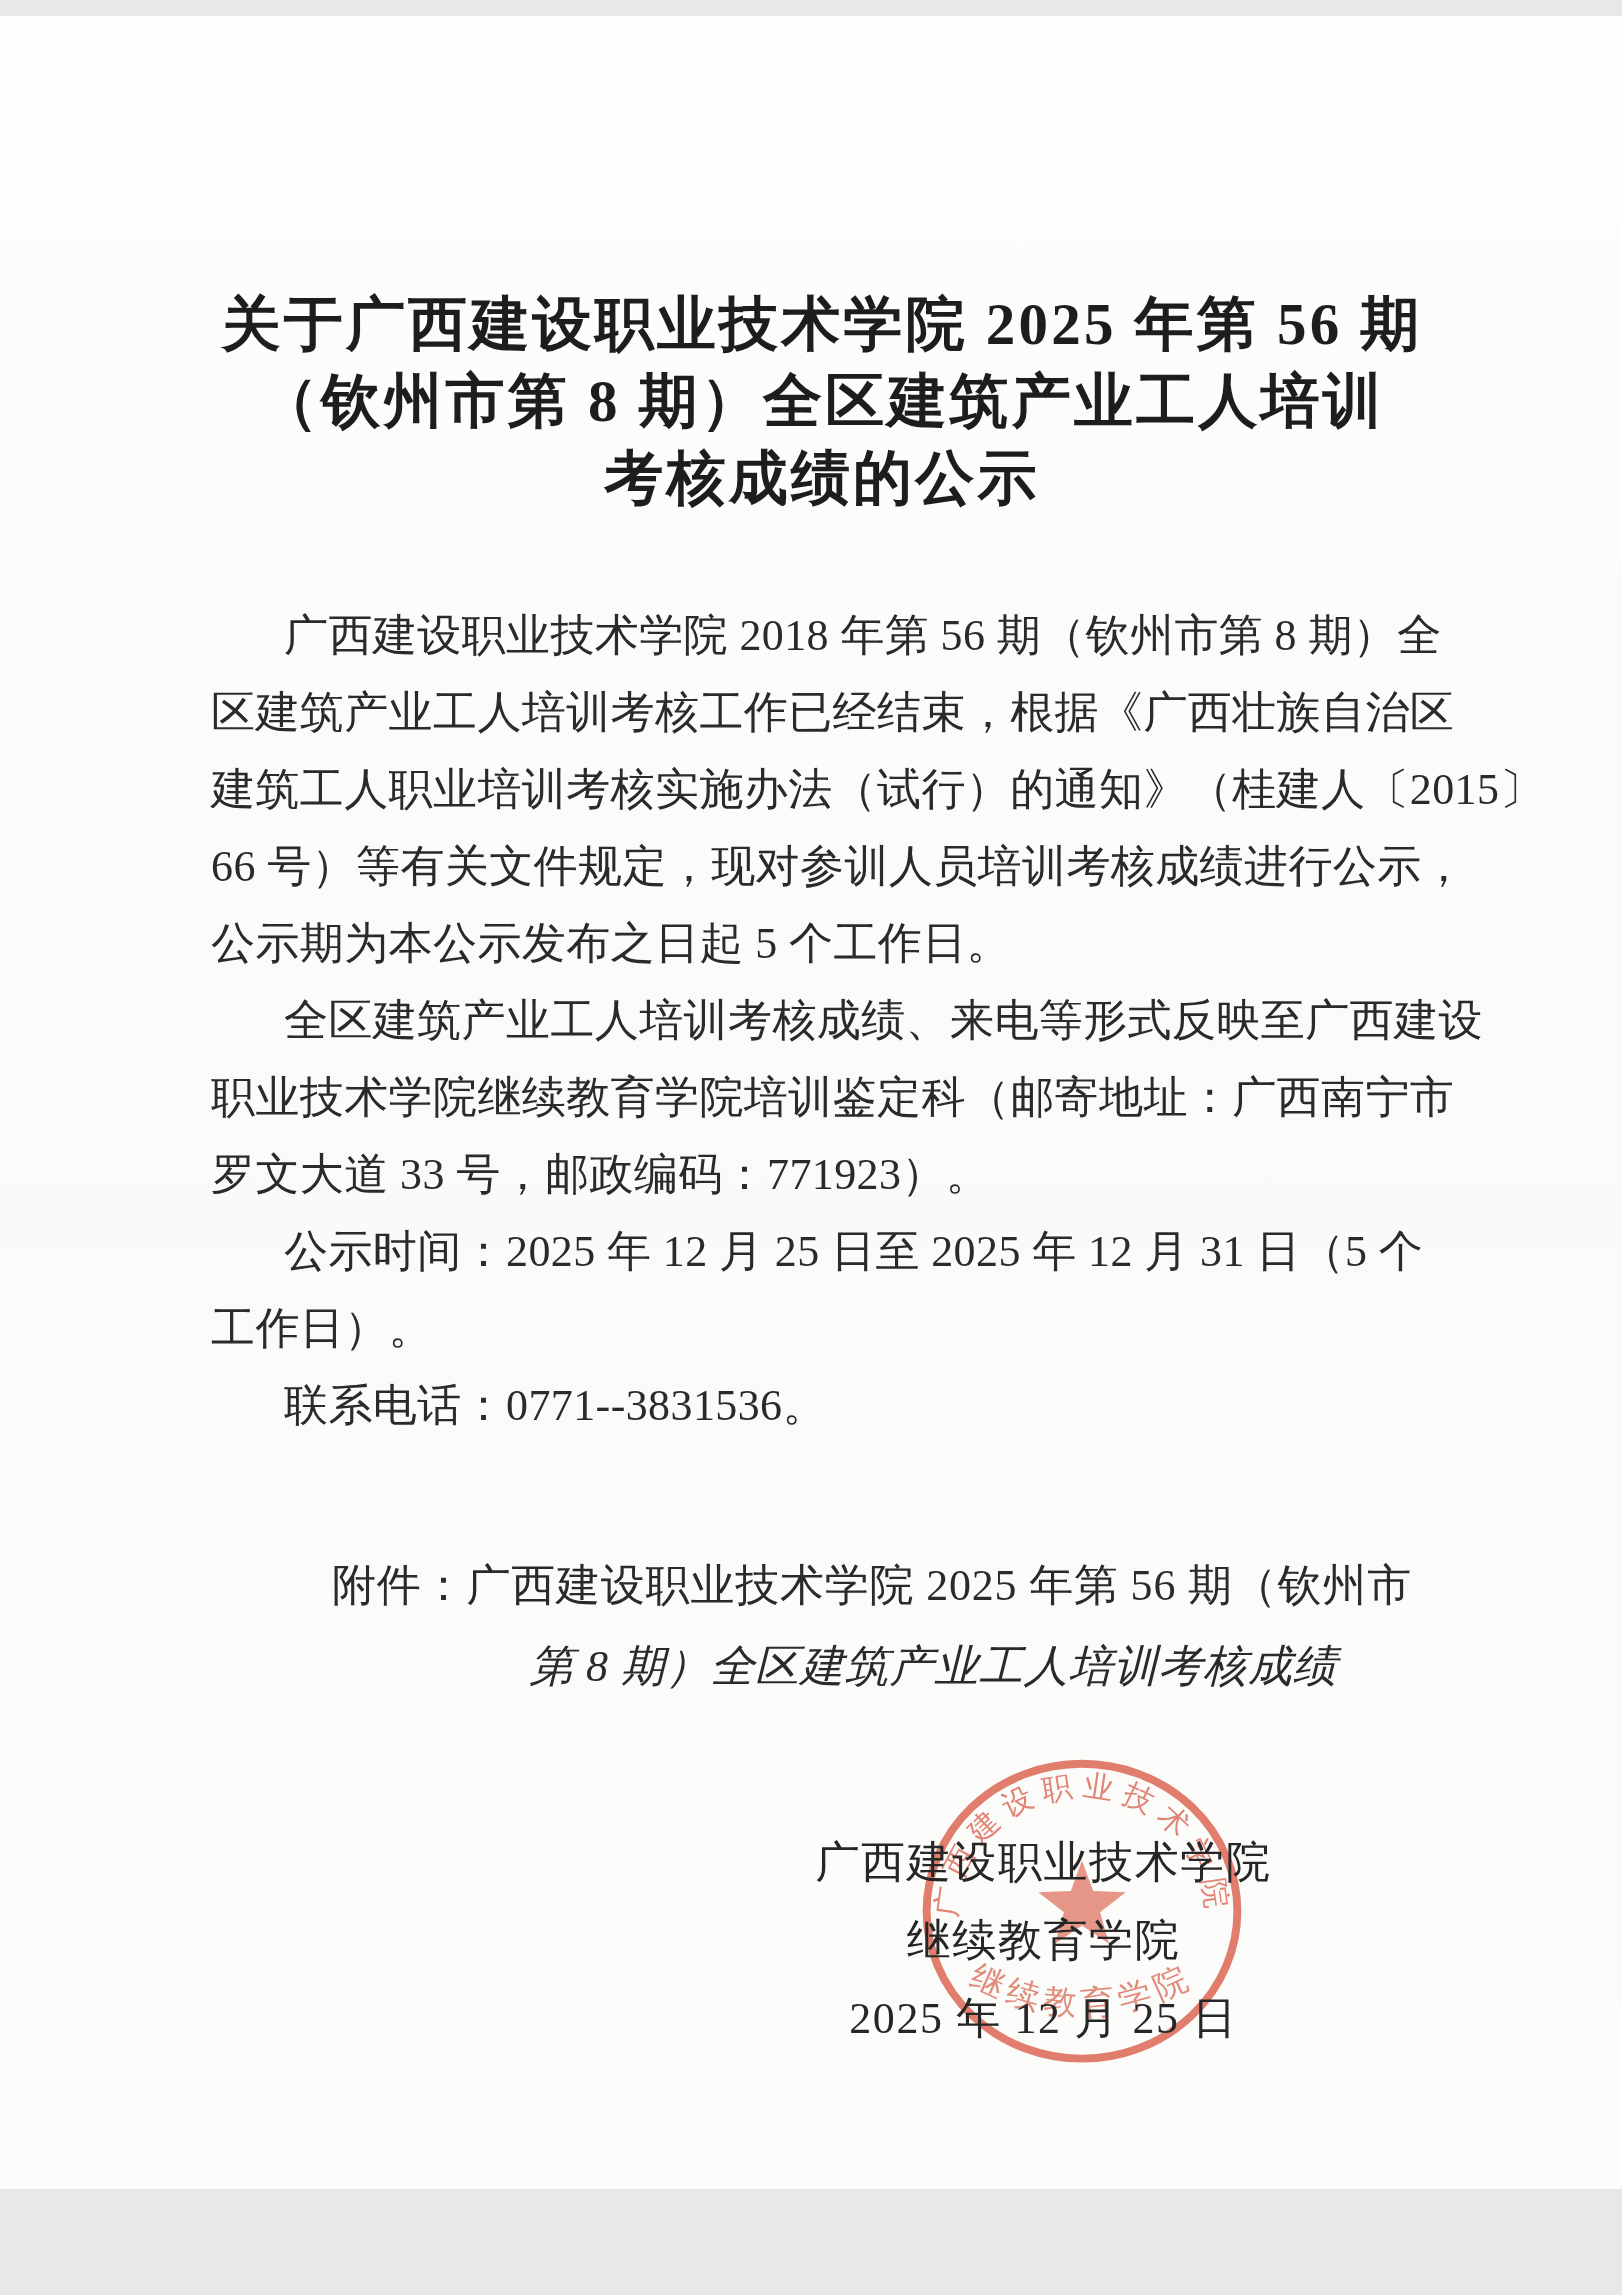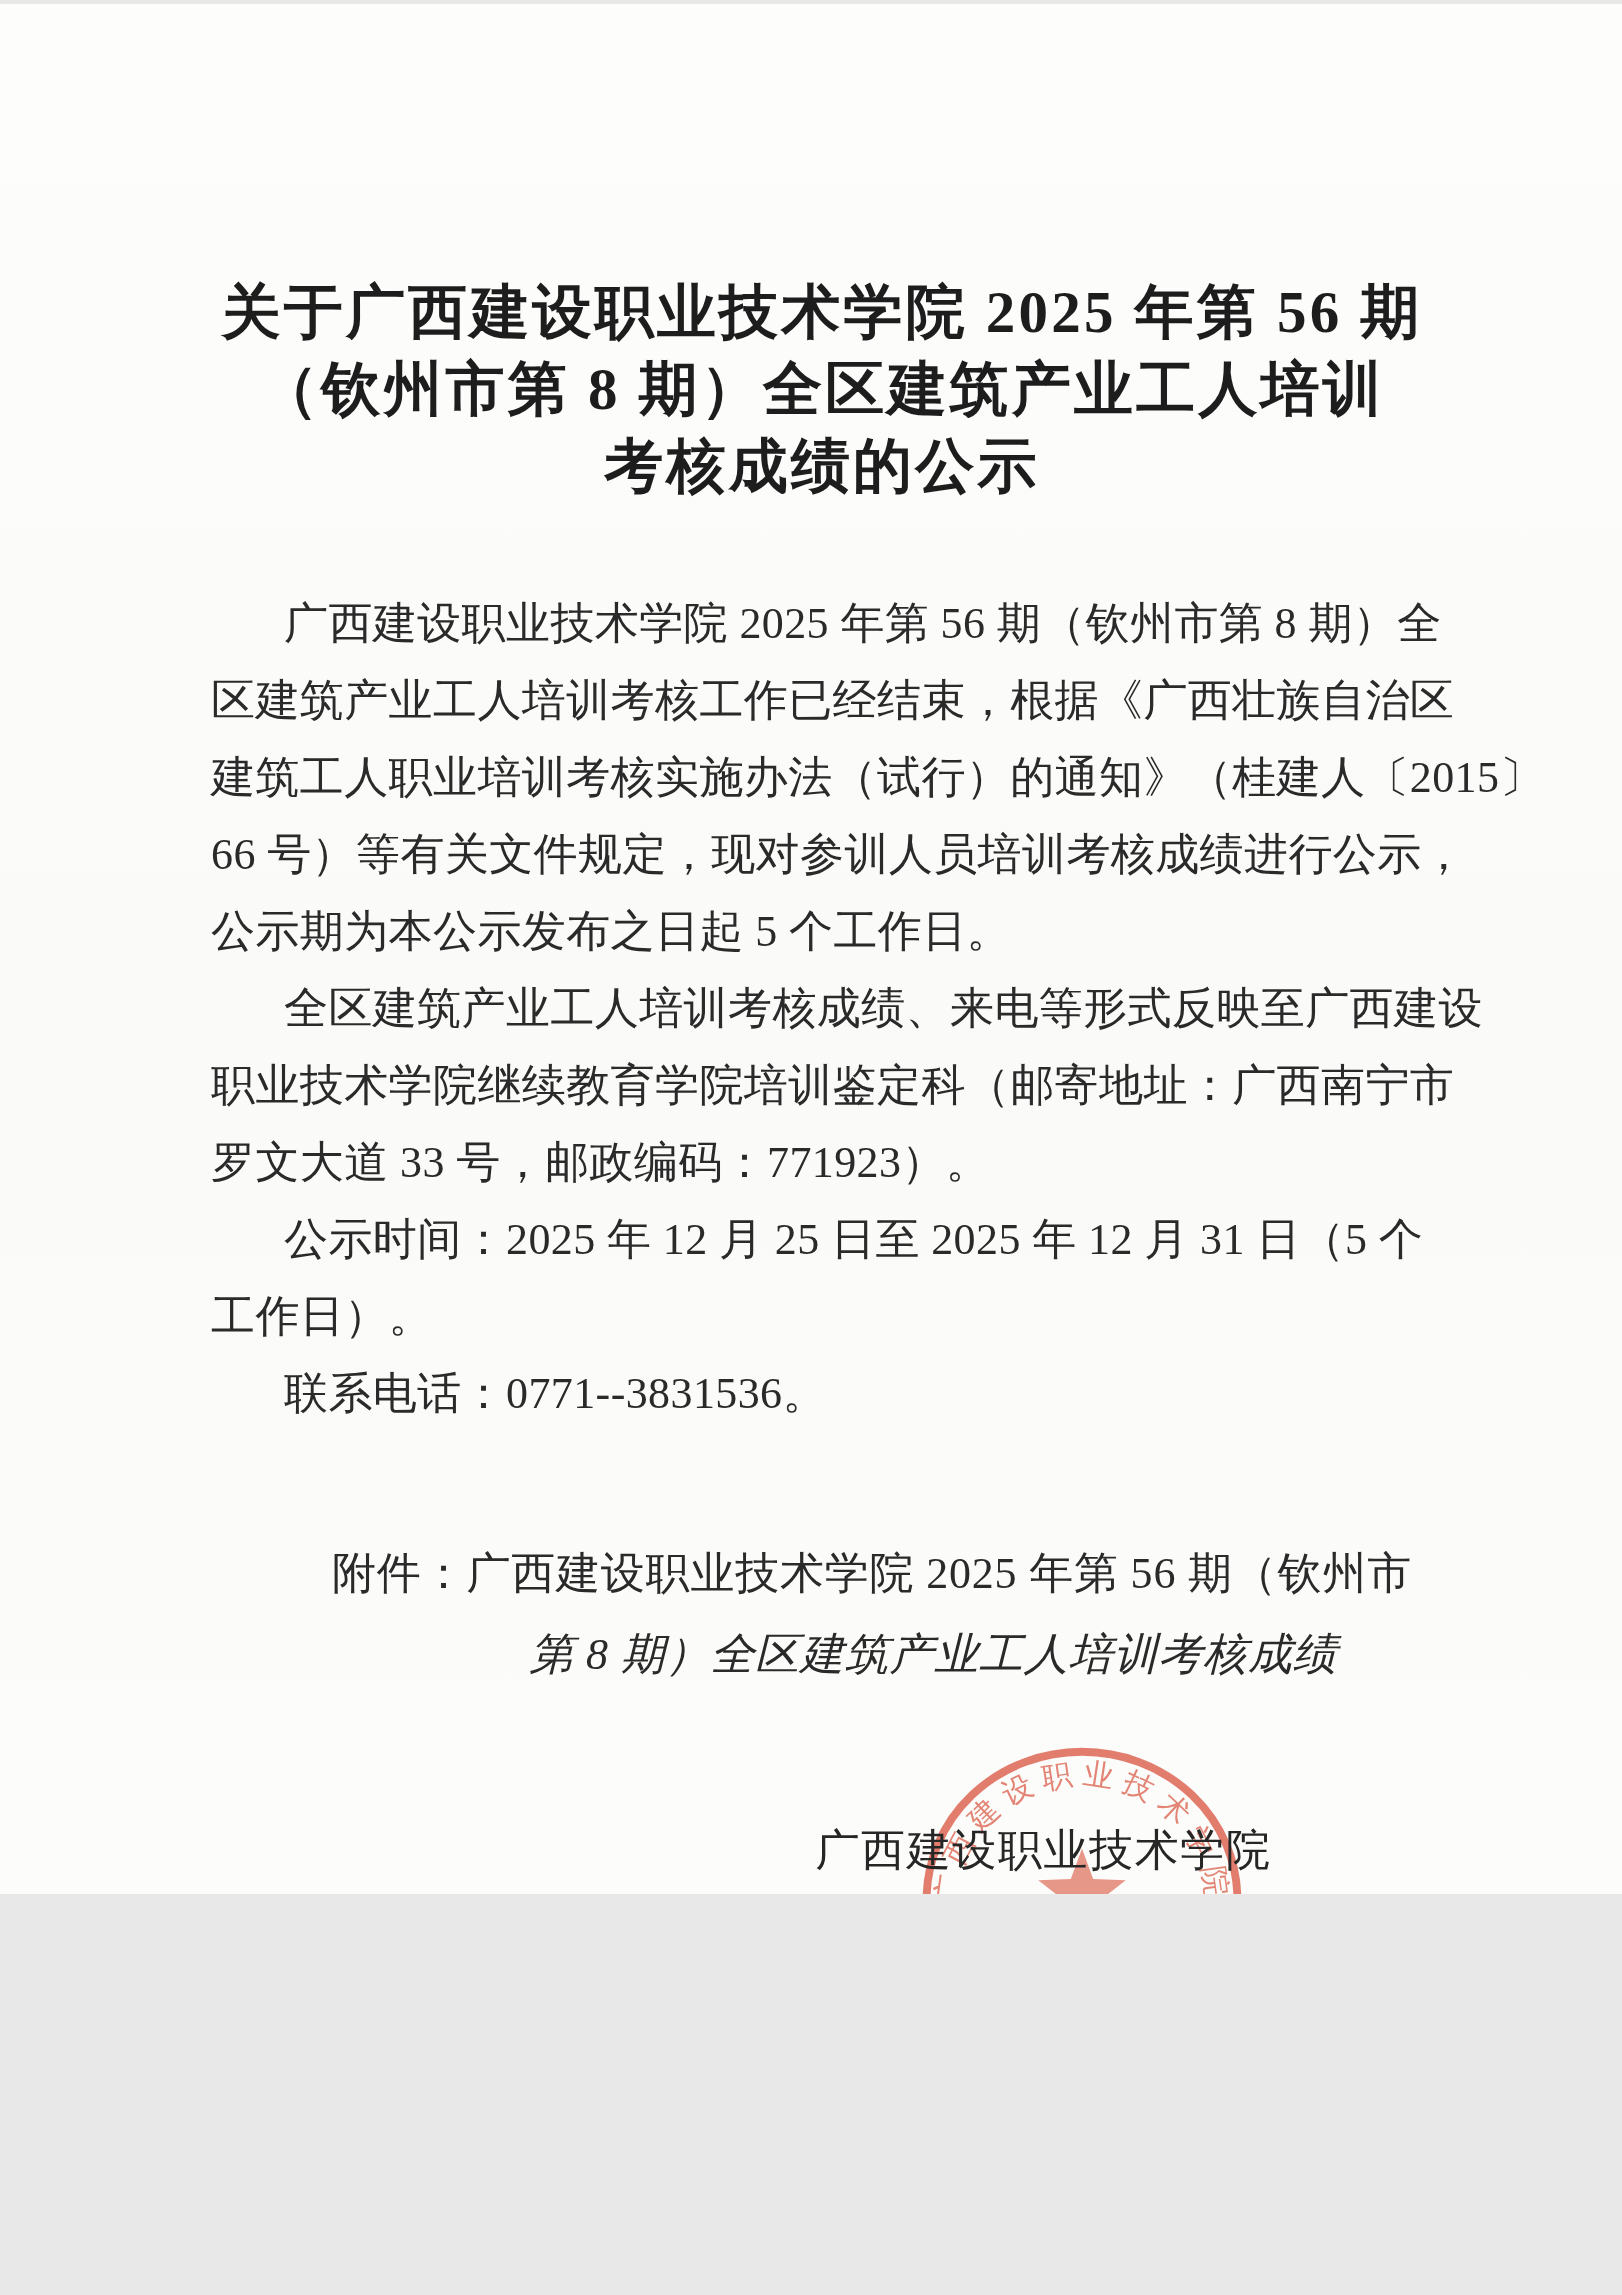--- a/index.html
+++ b/index.html
@@ -1,22 +1,22 @@
 <!DOCTYPE html>
 <html style="font-size:12.7px"><head>
 <meta charset="utf-8">
 <style>
   html, body { margin: 0; padding: 0; }
   body { background: #e8e8e8; }
 
   .page {
     position: relative;
     width: 1622px;
-    height: 1890px;
-    margin: 4px auto;
+    height: 2173px;
+    margin: 16px auto;
     background: linear-gradient(180deg, #fdfdfc 0%, #fafbf9 55%, #fcfdfb 100%);
     overflow: hidden;
     font-family: "Liberation Serif", "DejaVu Serif", serif;
     color: #262626;
   }
 
   
   .doc-title {
     position: absolute;
     left: 211px;
@@ -110,21 +110,21 @@
 
 <div class="page">
 
   <div class="doc-title">
     <div class="title-line">关于广西建设职业技术学院 2025 年第 56 期</div>
     <div class="title-line">（钦州市第 8 期）全区建筑产业工人培训</div>
     <div class="title-line">考核成绩的公示</div>
   </div>
 
   <div class="doc-body">
-    <div class="line indent">广西建设职业技术学院 2025 年第 56 期（钦州市第 8 期）全</div>
+    <div class="line indent">广西建设职业技术学院 2018 年第 56 期（钦州市第 8 期）全</div>
     <div class="line">区建筑产业工人培训考核工作已经结束，根据《广西壮族自治区</div>
     <div class="line">建筑工人职业培训考核实施办法（试行）的通知》（桂建人〔2015〕</div>
     <div class="line">66 号）等有关文件规定，现对参训人员培训考核成绩进行公示，</div>
     <div class="line">公示期为本公示发布之日起 5 个工作日。</div>
     <div class="line indent">全区建筑产业工人培训考核成绩、来电等形式反映至广西建设</div>
     <div class="line">职业技术学院继续教育学院培训鉴定科（邮寄地址：广西南宁市</div>
     <div class="line">罗文大道 33 号，邮政编码：771923）。</div>
     <div class="line indent">公示时间：2025 年 12 月 25 日至 2025 年 12 月 31 日（5 个</div>
     <div class="line">工作日）。</div>
     <div class="line indent">联系电话：0771--3831536。</div>

